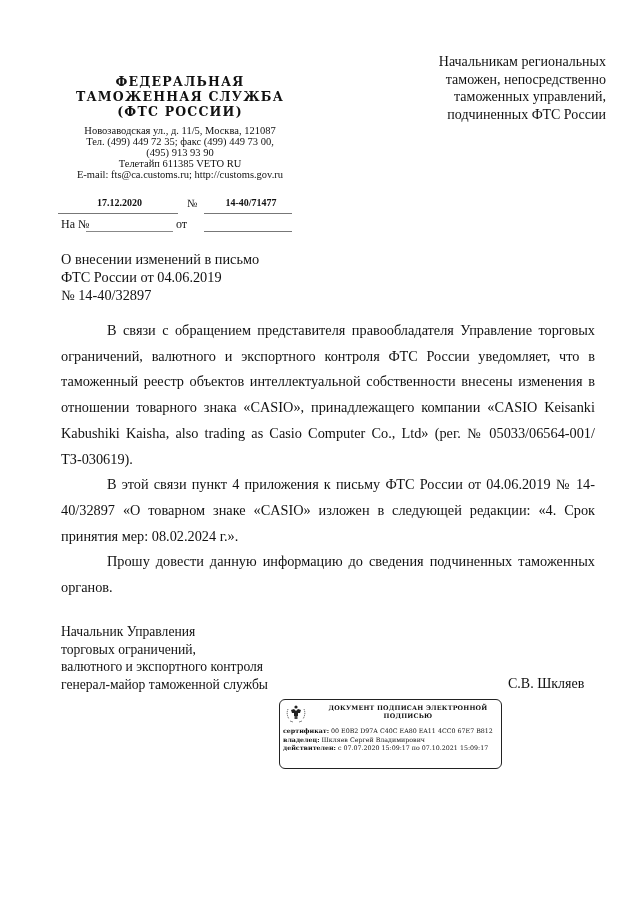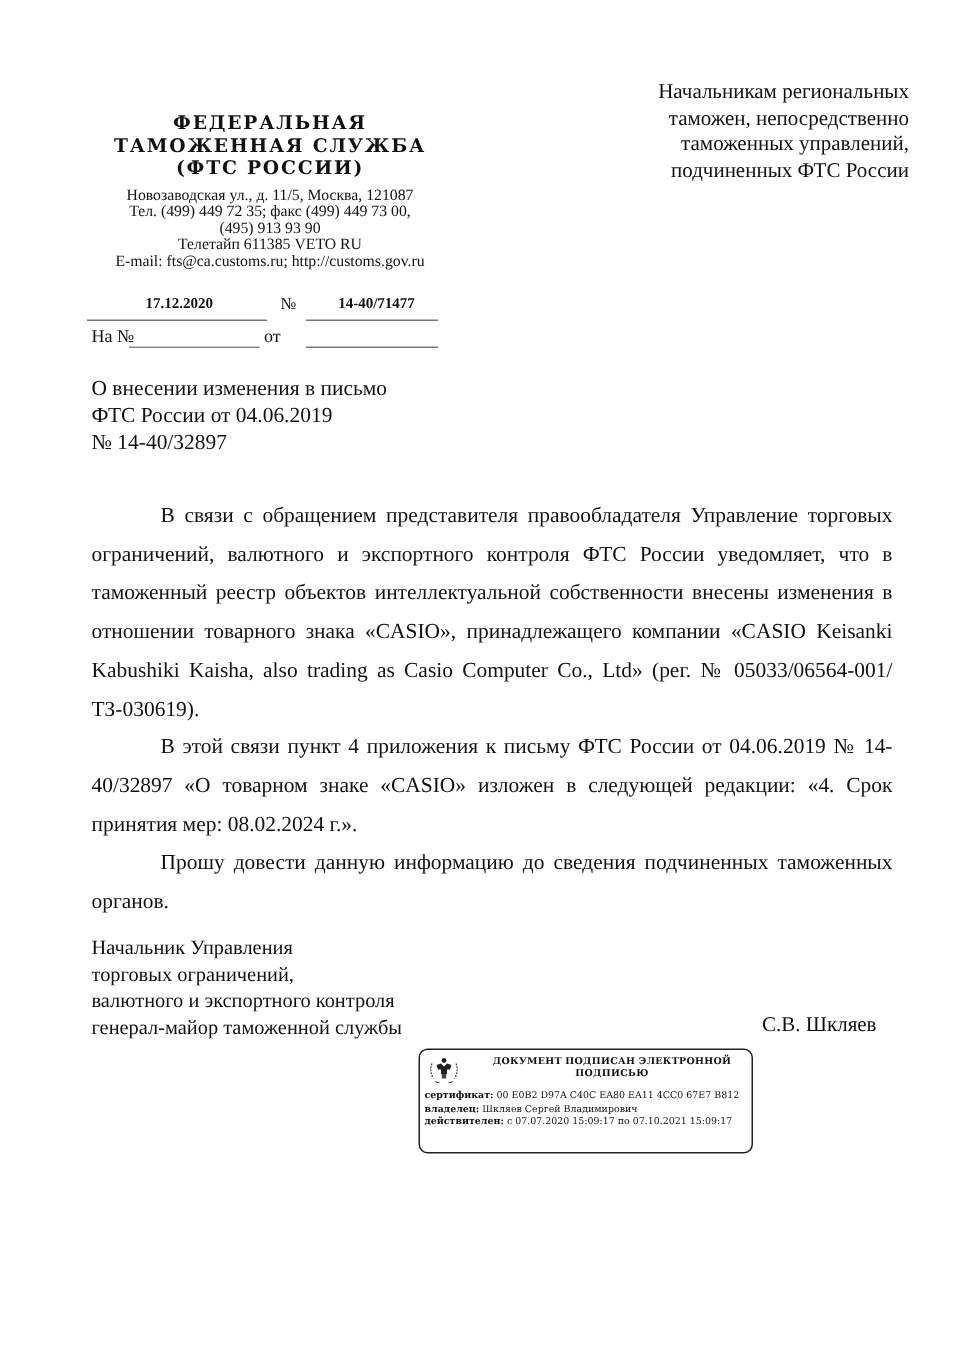--- a/index.html
+++ b/index.html
@@ -93,21 +93,21 @@
       left: 61px;
       top: 250px;
       width: 250px;
       font-size: 14.3px;
       line-height: 18px;
     }
 
     
     .body-text {
       left: 61px;
-      top: 332px;
+      top: 318px;
       width: 534px;
       font-size: 14.3px;
       line-height: 25.7px;
       text-align: justify;
     }
     .body-text p {
       margin: 0;
       text-indent: 46px;
     }
 
@@ -194,21 +194,21 @@
 </div>
 
 <div class="abs addressee">
   <div>Начальникам региональных</div>
   <div>таможен, непосредственно</div>
   <div>таможенных управлений,</div>
   <div>подчиненных ФТС России</div>
 </div>
 
 <div class="abs subject">
-  <div>О внесении изменения в письмо</div>
+  <div>О внесении изменений в письмо</div>
   <div>ФТС России от 04.06.2019</div>
   <div>№ 14-40/32897</div>
 </div>
 
 <div class="abs body-text">
   <p>В связи с обращением представителя правообладателя Управление торговых ограничений, валютного и экспортного контроля ФТС России уведомляет, что в таможенный реестр объектов интеллектуальной собственности внесены изменения в отношении товарного знака «CASIO», принадлежащего компании «CASIO Keisanki Kabushiki Kaisha, also trading as Casio Computer Co., Ltd» (рег. № 05033/06564-001/ТЗ-030619).</p>
   <p>В этой связи пункт 4 приложения к письму ФТС России от 04.06.2019 № 14-40/32897 «О товарном знаке «CASIO» изложен в следующей редакции: «4. Срок принятия мер: 08.02.2024 г.».</p>
   <p>Прошу довести данную информацию до сведения подчиненных таможенных органов.</p>
 </div>
 

